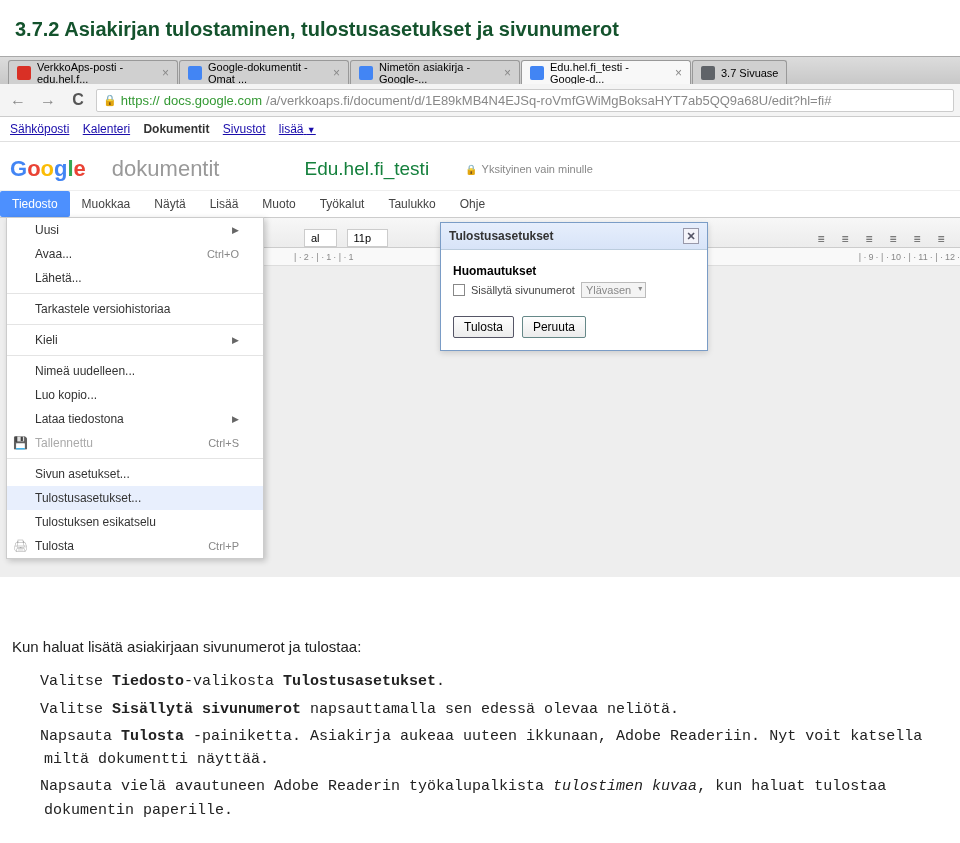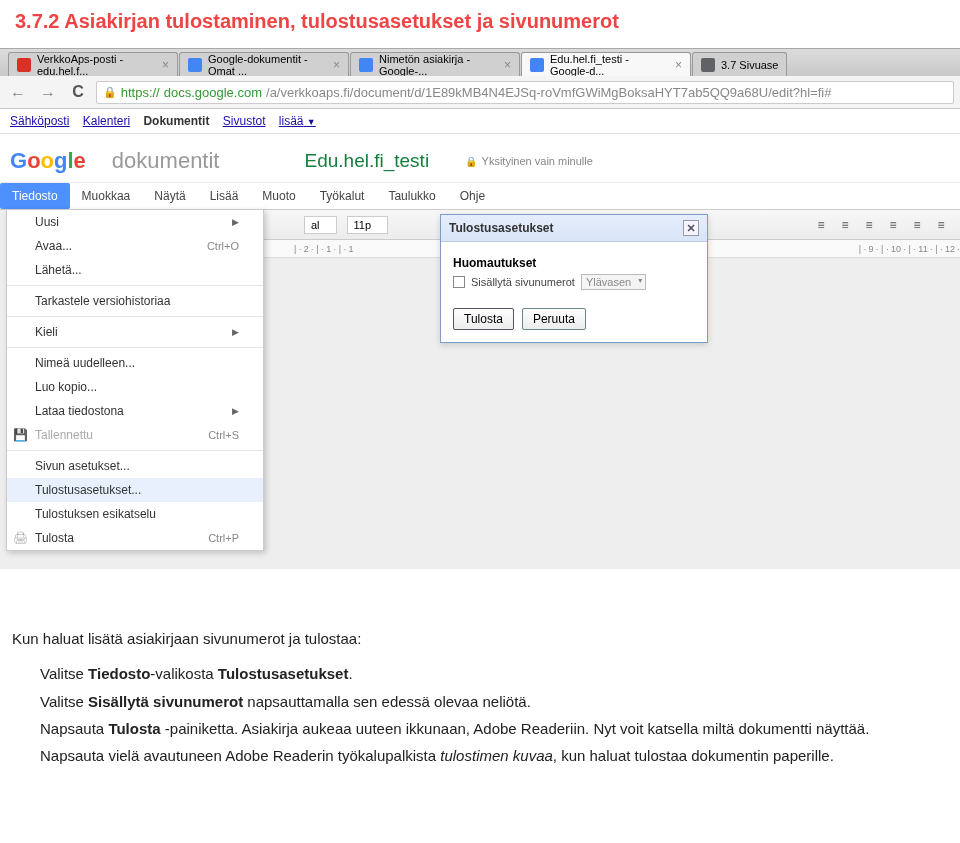--- a/index.html
+++ b/index.html
@@ -1,18 +1,18 @@
 <!DOCTYPE html>
 <html><head>
 <meta charset="utf-8">
 <style>
   * { margin: 0; padding: 0; box-sizing: border-box; }
   body { font-family: Arial, sans-serif; background: #fff; width: 960px; }
   
-  .doc-heading { font-size: 20px; font-weight: bold; padding: 10px 15px 15px; color: #ef4444; }
+  .doc-heading { font-size: 20px; font-weight: bold; padding: 10px 15px 15px; color: #14532d; margin-top: 8px; }
   
   .browser-shell { border-top: 1px solid #a9a9a9; background: #f0f0f0; }
   .tabbar { display: flex; align-items: flex-end; height: 27px; background: linear-gradient(#dcdcdc, #c8c8c8); padding-left: 8px; }
   .btab { display: flex; align-items: center; gap: 6px; padding: 4px 8px; font-size: 11px; background: #d0d0d0; border: 1px solid #999; border-bottom: none; border-radius: 3px 3px 0 0; margin-right: 1px; height: 24px; max-width: 170px; overflow: hidden; }
   .btab.active { background: #f8f8f8; }
   .favicon { width: 14px; height: 14px; display: inline-block; border-radius: 2px; flex-shrink: 0; }
   .fav-gmail { background: #d93025; }
   .fav-gdoc { background: #4285f4; }
   .fav-gdoc2 { background: #4285f4; }
   .fav-other { background: #5f6368; }
@@ -47,21 +47,21 @@
   
   .file-menu { position: absolute; left: 6px; top: -1px; width: 258px; background: #fff; border: 1px solid #ccc; box-shadow: 2px 2px 6px rgba(0,0,0,0.2); z-index: 10; font-size: 12px; }
   .file-menu .item { display: flex; align-items: center; justify-content: space-between; padding: 5px 24px 5px 28px; color: #333; cursor: pointer; position: relative; }
   .file-menu .item.highlighted { background: #e8effd; }
   .file-menu .item.disabled { color: #aaa; }
   .file-menu .sep { border-top: 1px solid #e4e4e4; margin: 3px 0; }
   .file-menu .shortcut { color: #888; font-size: 11px; }
   .file-menu .sub-arrow { color: #666; font-size: 9px; }
   .file-menu .leading-icon { position: absolute; left: 6px; color: #aaa; font-size: 12px; }
   
-  .toolbar-strip { position: absolute; left: 264px; top: 0; right: 0; height: 30px; background: linear-gradient(#f7f7f7,#ececec); border-bottom: 1px solid #ccc; display: flex; align-items: center; font-size: 12px; gap: 10px; padding-left: 40px; }
+  .toolbar-strip { position: absolute; left: 264px; top: 0; right: 0; height: 30px; background: linear-gradient(#f7f7f7,#ececec); border-bottom: 1px solid #ccc; display: flex; align-items: flex-end; font-size: 12px; gap: 10px; padding-left: 40px; }
   .sel-box { background: #fff; border: 1px solid #ccc; padding: 2px 16px 2px 6px; font-size: 11px; position: relative; }
   .tb-icons { position: absolute; right: 10px; display: flex; gap: 6px; }
   .tb-icon { width: 18px; height: 16px; border: 1px solid transparent; display: flex; align-items: center; justify-content: center; font-size: 12px; color: #555; }
   
   .ruler-strip { position: absolute; left: 264px; top: 30px; right: 0; height: 18px; background: #f9f9f9; border-bottom: 1px solid #ddd; font-size: 9px; color: #888; display: flex; align-items: center; padding-left: 30px; gap: 2px; overflow: hidden; }
   .ruler-seg { display: flex; align-items: center; gap: 2px; }
   
   .print-dialog { position: absolute; left: 440px; top: 4px; width: 268px; background: #fff; border: 1px solid #7a9cc6; box-shadow: 0 2px 6px rgba(0,0,0,0.15); z-index: 20; font-size: 12px; }
   .dlg-title { background: linear-gradient(#e6eefc,#d8e4f8); padding: 5px 8px; font-weight: bold; color: #333; display: flex; justify-content: space-between; align-items: center; border-bottom: 1px solid #bcd; }
   .dlg-close { width: 16px; height: 16px; border: 1px solid #99a; display: flex; align-items: center; justify-content: center; font-size: 11px; color: #556; cursor: pointer; background: #f4f4fa; }
@@ -71,21 +71,21 @@
   .chk { width: 12px; height: 12px; border: 1px solid #888; }
   .dd { border: 1px solid #bbb; background: #f4f4f4; padding: 1px 14px 1px 4px; color: #888; font-size: 11px; position: relative; }
   .dd::after { content: "▾"; position: absolute; right: 3px; font-size: 8px; color: #888; }
   .dlg-buttons { padding: 10px 12px 12px; display: flex; gap: 8px; }
   .dlg-btn { border: 1px solid #688; background: linear-gradient(#fefefe,#ececec); padding: 3px 10px; font-size: 12px; border-radius: 2px; cursor: pointer; }
   .dlg-btn.primary { border-color: #556; }
   
   .instructions { padding: 22px 12px 20px; font-size: 15px; line-height: 1.55; color: #222; }
   .instructions .lead { margin-bottom: 12px; margin-top: 36px; }
   .instructions ol { list-style: none; }
-  .instructions ol li { margin-bottom: 4px; padding-left: 32px; text-indent: -32px; }
+  .instructions ol li { margin-bottom: 4px; padding-left: 32px; text-indent: -32px; font-family: Liberation Mono, monospace; }
   .instructions .num { display: inline-block; width: 28px; }
   .b { font-weight: bold; }
   .i { font-style: italic; }
 </style>
 </head>
 <body>
 
 <div class="doc-heading">3.7.2  Asiakirjan tulostaminen, tulostusasetukset ja sivunumerot</div>
 
 <div class="browser-shell">

